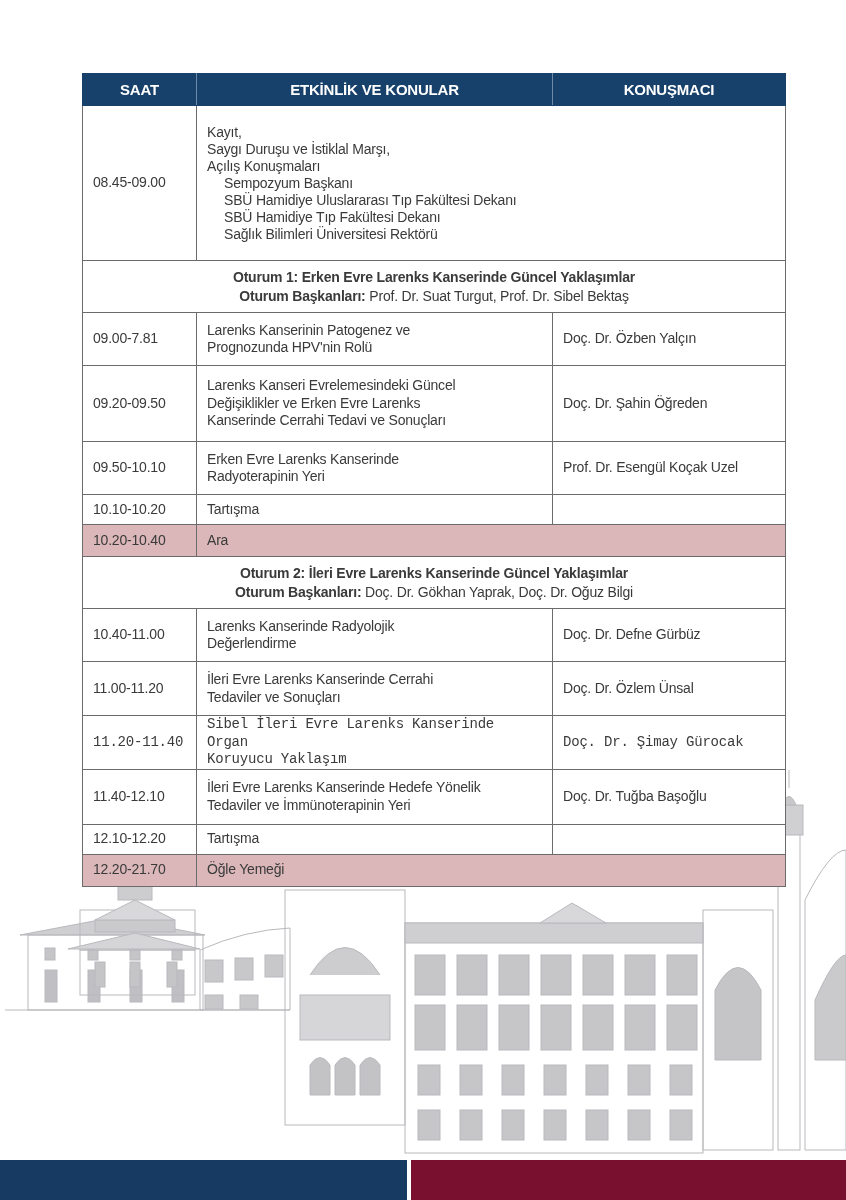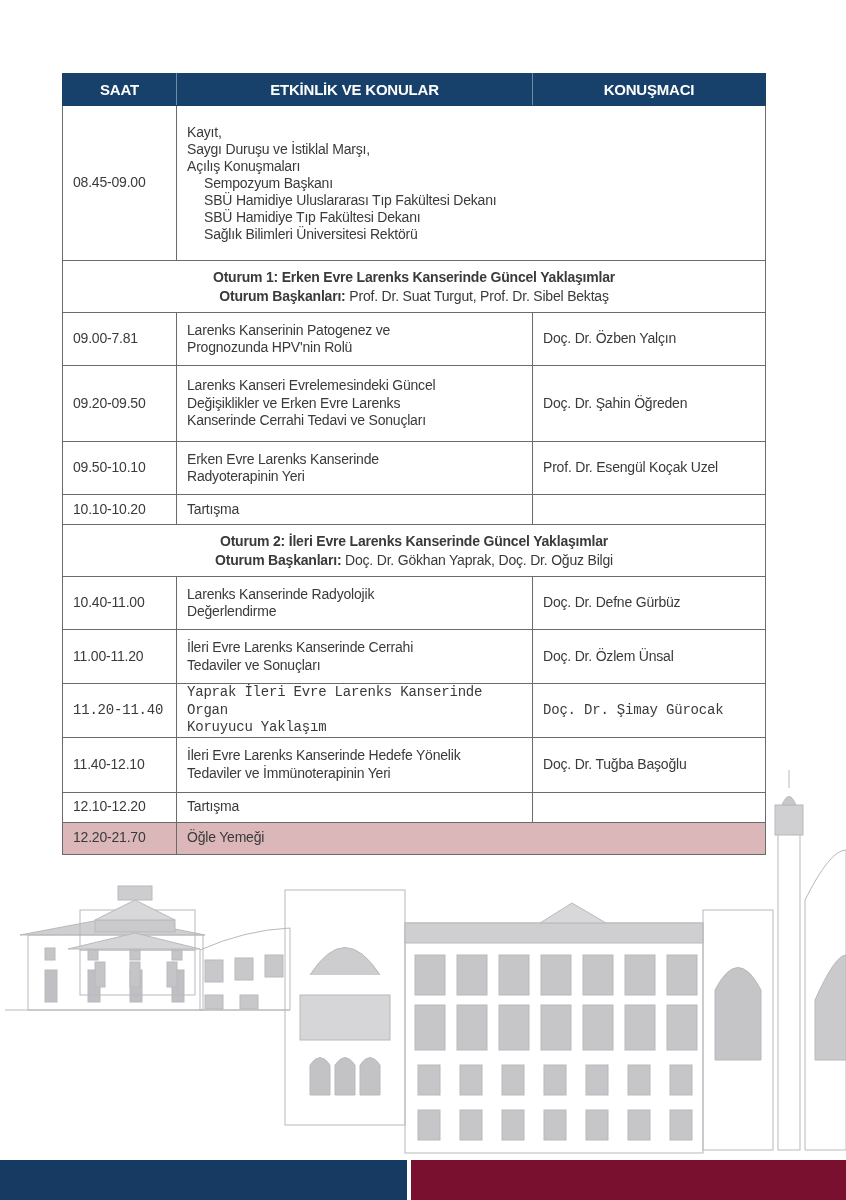--- a/index.html
+++ b/index.html
@@ -7,21 +7,21 @@
     width:846px; height:1200px; position:relative; overflow:hidden;
     background:#ffffff;
     font-family:"Liberation Sans", "DejaVu Sans", sans-serif;
     color:#3a3a3a;
   }
   .building {
     position:absolute; left:0; top:760px; width:846px; height:400px;
     z-index:0;
   }
   table.program {
-    position:absolute; left:62px; top:73px; width:703px;
+    position:absolute; left:82px; top:73px; width:703px;
     border-collapse:collapse; z-index:2; background:#ffffff;
     table-layout:fixed;
   }
   table.program td, table.program th {
     border:1.3px solid #6b6b6b;
     font-size:14px; line-height:17.5px;
     padding:0 10px; vertical-align:middle;
     letter-spacing:-0.2px;
   }
   table.program th {
@@ -197,20 +197,24 @@
           <div>Erken Evre Larenks Kanserinde</div>
           <div>Radyoterapinin Yeri</div>
         </td>
       <td style="padding-right:4px;white-space:nowrap;">Prof. Dr. Esengül Koçak Uzel</td>
     </tr>
     <tr style="height:30px;">
       <td class="time">10.10-10.20</td>
       <td>Tartışma</td>
       <td></td>
     </tr>
+    <tr class="break" style="height:32px;">
+      <td class="time">10.20-10.40</td>
+      <td colspan="2">Ara</td>
+    </tr>
 
     <tr class="session" style="height:52px;">
       <td colspan="3">
         <div class="bold">Oturum 2: İleri Evre Larenks Kanserinde Güncel Yaklaşımlar</div>
         <div><span class="bold">Oturum Başkanları:</span> <span>Doç. Dr. Gökhan Yaprak, Doç. Dr. Oğuz Bilgi</span></div>
       </td>
     </tr>
 
     <tr style="height:53px;">
       <td class="time">10.40-11.00</td>
@@ -224,21 +228,21 @@
       <td class="time">11.00-11.20</td>
       <td>
           <div>İleri Evre Larenks Kanserinde Cerrahi</div>
           <div>Tedaviler ve Sonuçları</div>
         </td>
       <td>Doç. Dr. Özlem Ünsal</td>
     </tr>
     <tr style="height:46px;font-family:Liberation Mono, monospace;">
       <td class="time">11.20-11.40</td>
       <td>
-          <div>Yaprak İleri Evre Larenks Kanserinde Organ</div>
+          <div>Sibel İleri Evre Larenks Kanserinde Organ</div>
           <div>Koruyucu Yaklaşım</div>
         </td>
       <td>Doç. Dr. Şimay Gürocak</td>
     </tr>
     <tr style="height:55px;">
       <td class="time">11.40-12.10</td>
       <td style="padding-right:4px;white-space:nowrap;">
           <div>İleri Evre Larenks Kanserinde Hedefe Yönelik</div>
           <div>Tedaviler ve İmmünoterapinin Yeri</div>
         </td>

